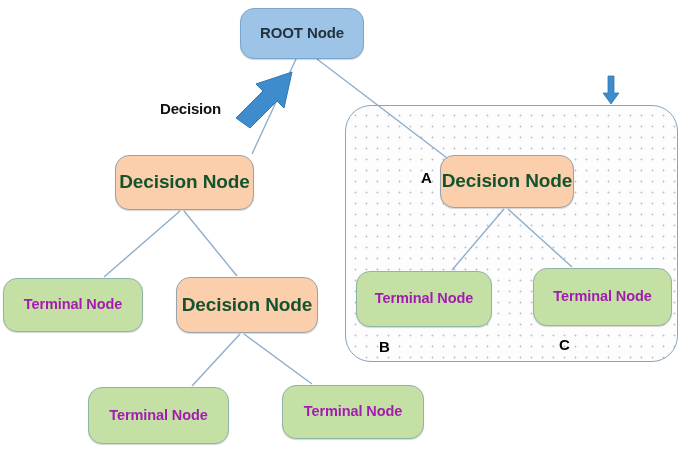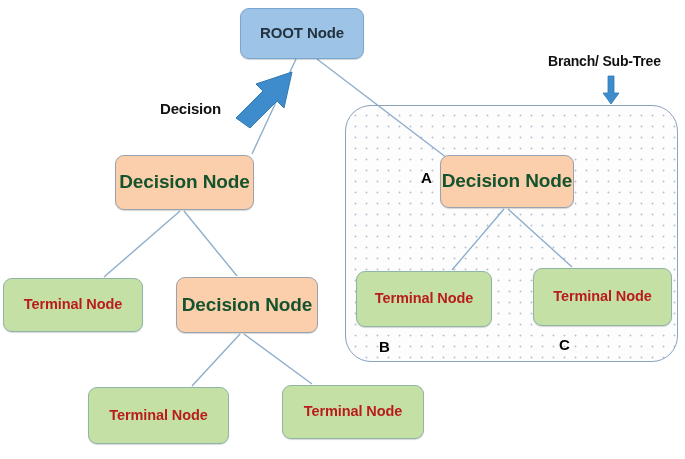--- a/index.html
+++ b/index.html
@@ -44,21 +44,21 @@
     box-sizing: border-box;
   }
 
   
   .node {
     position: absolute;
     box-sizing: border-box;
     display: flex;
     align-items: center;
     justify-content: center;
-    border-radius: 9px;
+    border-radius: 14px;
     font-weight: 600;
     letter-spacing: -0.1px;
     text-align: right;
     line-height: 1.1;
     white-space: nowrap;
   }
   .node-root {
     background: #9dc3e6;
     border: 1.3px solid #7aa7cf;
     color: #22323f;
@@ -68,21 +68,21 @@
   .node-decision {
     background: #fbcfab;
     border: 1.4px solid #9aa3ad;
     color: #14532d;
     font-size: 19px;
     box-shadow: 0 1px 1px rgba(0,0,0,0.16);
   }
   .node-terminal {
     background: #c5e0a5;
     border: 1.3px solid #8fb5a6;
-    color: #b91c1c;
+    color: #a21caf;
     font-size: 14.5px;
     box-shadow: 0 1px 1px rgba(0,0,0,0.16);
   }
 
   
   .ann {
     position: absolute;
     font-weight: bold;
     color: #111111;
     white-space: nowrap;
@@ -168,21 +168,20 @@
   <div class="node node-terminal" style="left:356px; top:271px; width:136px; height:56px;">
     <span>Terminal Node</span>
   </div>
 
   <div class="node node-terminal" style="left:533px; top:268px; width:139px; height:58px;">
     <span>Terminal Node</span>
   </div>
 
   <div class="ann ann-splitting" style="left:160px; top:100px;">Decision</div>
 
-  <div class="ann ann-branch" style="left:548px; top:53px;">Branch/ Sub-Tree</div>
 
   <div class="ann ann-letter" style="left:421px; top:169px;">A</div>
 
   <div class="ann ann-letter" style="left:379px; top:338px;">B</div>
 
   <div class="ann ann-letter" style="left:559px; top:336px;">C</div>
 
 </div>
 
 </body></html>

